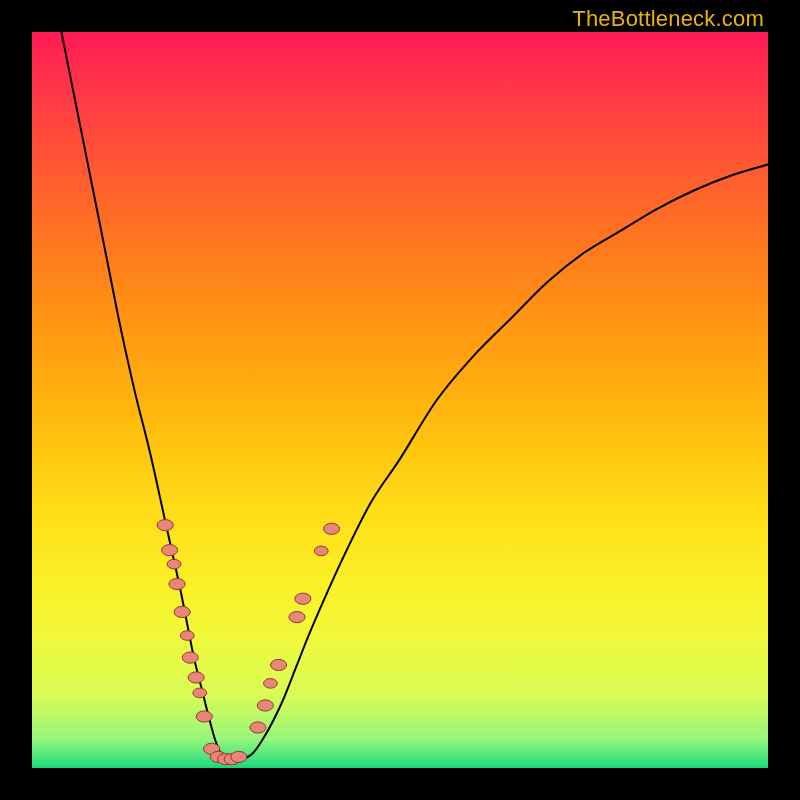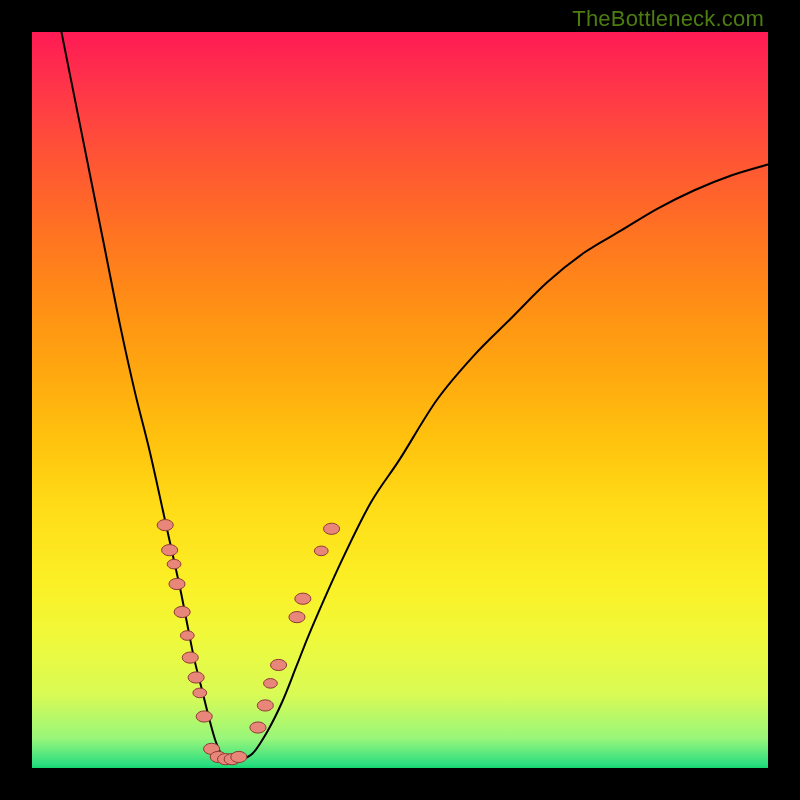--- a/index.html
+++ b/index.html
@@ -48,21 +48,21 @@
       #d9fb55 90%,
       #98f67a 96%,
       #2cde80 99.5%,
       #16d470 100%
     );
   }
   .watermark {
     position: absolute;
     top: 6px;
     right: 36px;
-    color: #4d7c0f;
+    color: #eab308;
     font-size: 22px;
     font-weight: 500;
     letter-spacing: 0.2px;
     user-select: none;
   }
   svg.curve {
     position: absolute;
     top: 0;
     left: 0;
     width: 100%;

